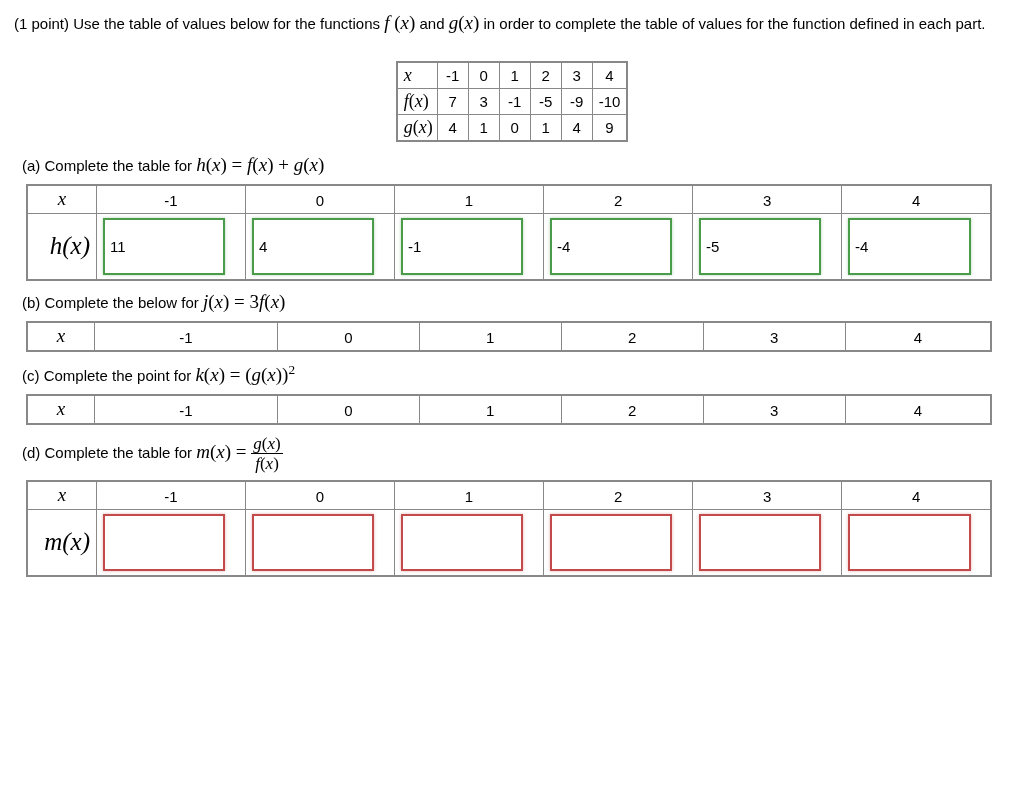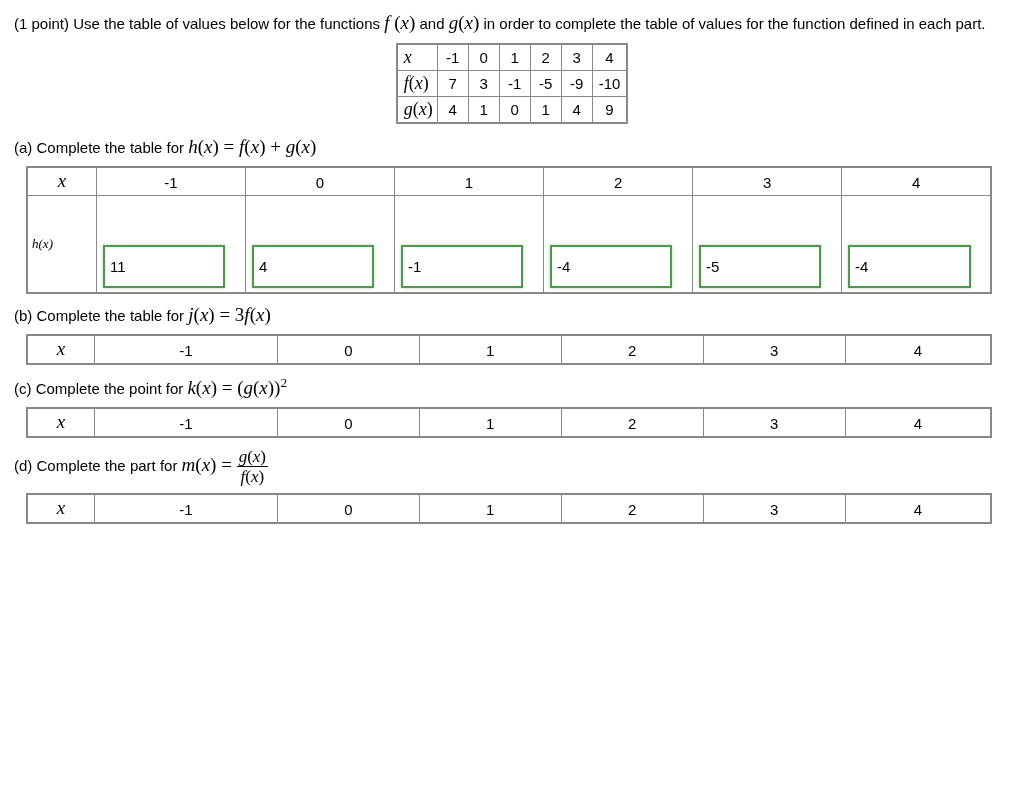--- a/index.html
+++ b/index.html
@@ -7,21 +7,21 @@
     font-size: 15px;
     margin: 0;
     padding: 10px 14px;
     color: #000;
     background: #fff;
   }
   .math {
     font-family: "Times New Roman", Times, serif;
     font-size: 19px;
   }
-  .intro { line-height: 1.4; margin-bottom: 6px; }
+  .intro { line-height: 1.4; margin-bottom: 24px; }
 
   
   .given-wrap { display:flex; justify-content:center; margin: 6px 0 12px; }
   .given {
     border-collapse: collapse;
     border: 2px solid #888;
   }
   .given td {
     border: 1px solid #888;
     padding: 2px 6px;
@@ -31,21 +31,21 @@
     font-size: 15px;
   }
   .given td.lbl {
     font-family: "Times New Roman", serif;
     font-size: 18px;
     text-align: left;
     padding-right: 4px;
   }
   .given td.lbl i { font-style: italic; }
 
-  .part-label { margin: 10px 0 8px; font-size:15px; }
+  .part-label { margin: 10px 8px 8px; font-size:15px; }
   .part-label .math { display:inline-block; }
 
   
   .ans {
     border-collapse: collapse;
     width: 97%;
     margin: 4px 0 8px 12px;
     border: 2px solid #888;
   }
   .ans th {
@@ -63,34 +63,33 @@
     padding: 2px 4px;
   }
   .ans td {
     border: 1px solid #888;
     padding: 4px 6px;
     vertical-align: middle;
   }
   .ans td.fn {
     width: 58px;
     font-family: "Times New Roman", serif;
-    font-size: 13px;
+    font-size: 25px;
     font-style: italic;
-    text-align: left;
+    text-align: right;
     padding-left: 4px;
   }
   .ans input {
     width: 90%;
     box-sizing: border-box;
     font-size: 15px;
-    padding: 12px 6px;
+    padding: 19px 6px;
     border: 1px solid #888;
     outline: none;
     font-family: Arial, sans-serif;
-    margin-top: 45px;
   }
   .ans input.correct {
     border: 1px solid #4a9b4a;
     box-shadow: 0 0 0 1px #4a9b4a inset, 0 0 3px rgba(74,155,74,.4);
   }
   .ans input.wrong {
     border: 1px solid #c24a4a;
     box-shadow: 0 0 0 1px #c24a4a inset, 0 0 3px rgba(194,74,74,.4);
   }
   sup { font-size: 0.7em; }
@@ -166,21 +165,21 @@
     <td><input value="4" class="correct" style=""></td>
     <td><input value="-1" class="correct" style=""></td>
     <td><input value="-4" class="correct" style=""></td>
     <td><input value="-5" class="correct" style=""></td>
     <td><input value="-4" class="correct" style=""></td>
   </tr>
 </tbody>
   </table>
 
 <div class="part-label">
-  <span>(b) Complete the table for </span><span class="math"><i>j</i>(<i>x</i>) = 3<i>f</i>(<i>x</i>)</span>
+  <span>(b) Complete the below for </span><span class="math"><i>j</i>(<i>x</i>) = 3<i>f</i>(<i>x</i>)</span>
 </div>
 <table class="ans">
   <tbody>
       <tr>
     <th class="fn">x</th>
     <th>-1</th>
     <th>0</th>
     <th>1</th>
     <th>2</th>
     <th>3</th>
@@ -200,27 +199,36 @@
     <th>0</th>
     <th>1</th>
     <th>2</th>
     <th>3</th>
     <th>4</th>
   </tr>
 </tbody>
   </table>
 
 <div class="part-label">
-  <span>(d) Complete the part for </span><span class="math"><i>m</i>(<i>x</i>) = <span class="frac"><span class="num"><i>g</i>(<i>x</i>)</span><span class="den"><i>f</i>(<i>x</i>)</span></span></span>
-</div>
-<table class="ans">
-  <tbody>
-      <tr>
-    <th class="fn">x</th>
-    <th>-1</th>
-    <th>0</th>
-    <th>1</th>
-    <th>2</th>
-    <th>3</th>
-    <th>4</th>
+  <span>(d) Complete the table for </span><span class="math"><i>m</i>(<i>x</i>) = <span class="frac"><span class="num"><i>g</i>(<i>x</i>)</span><span class="den"><i>f</i>(<i>x</i>)</span></span></span>
+</div>
+<table class="ans">
+  <tbody>
+      <tr>
+    <th class="fn">x</th>
+    <th>-1</th>
+    <th>0</th>
+    <th>1</th>
+    <th>2</th>
+    <th>3</th>
+    <th>4</th>
+  </tr>
+  <tr>
+    <td class="fn"><i>m</i>(<i>x</i>)</td>
+    <td><input value="" class="wrong" style=""></td>
+    <td><input value="" class="wrong" style=""></td>
+    <td><input value="" class="wrong" style=""></td>
+    <td><input value="" class="wrong" style=""></td>
+    <td><input value="" class="wrong" style=""></td>
+    <td><input value="" class="wrong" style=""></td>
   </tr>
 </tbody>
   </table>
 
 </body></html>

